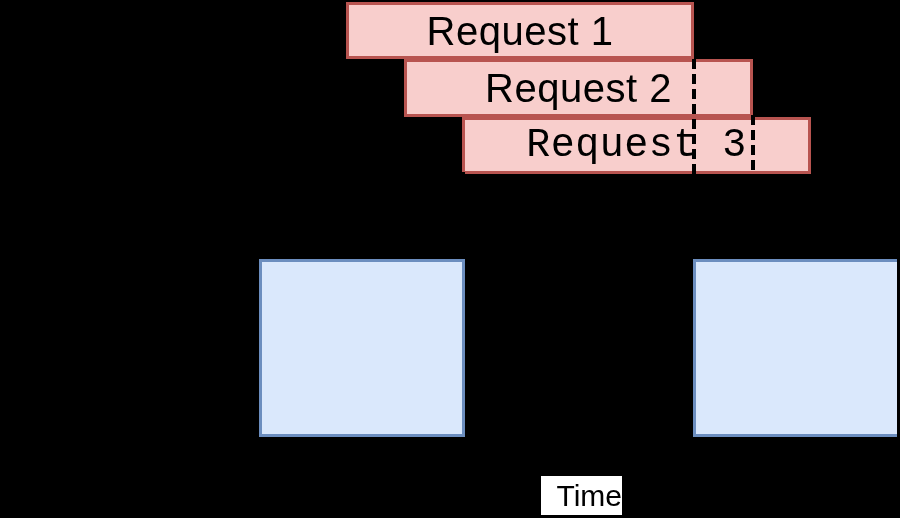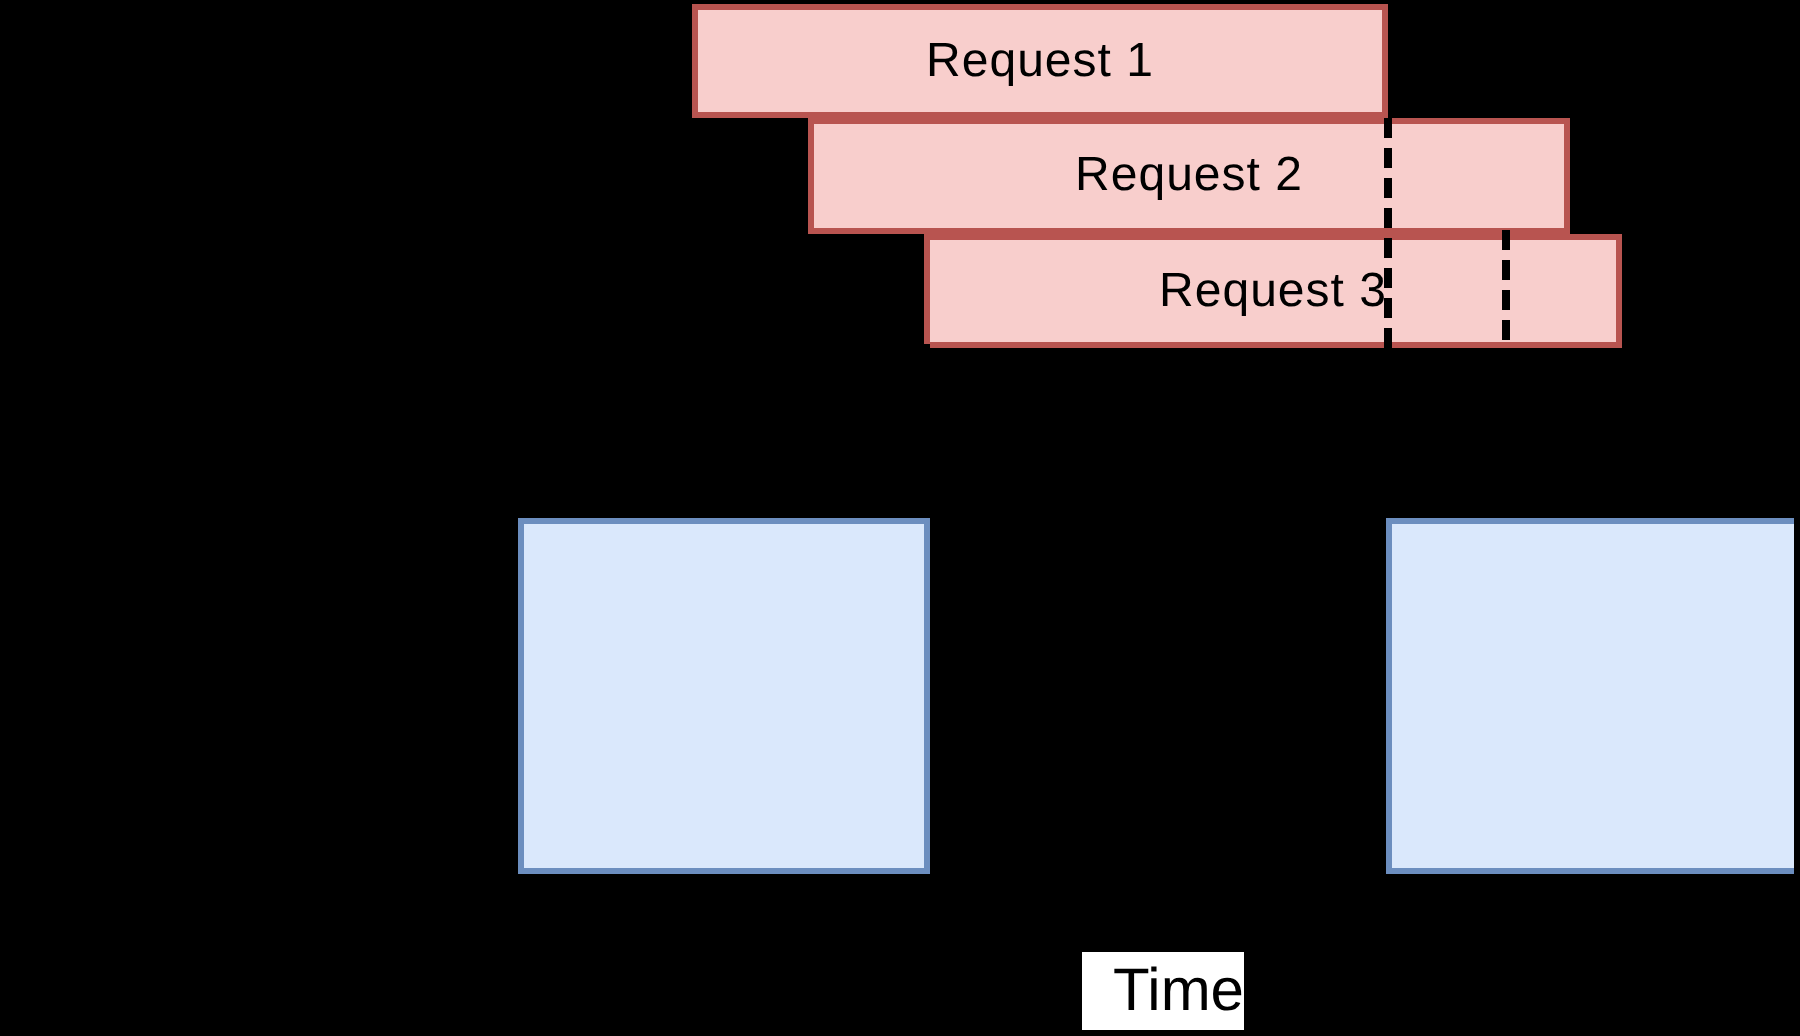--- a/index.html
+++ b/index.html
@@ -14,26 +14,26 @@
   
   .bar{
     position:absolute;
     box-sizing:border-box;
     background:var(--request-fill,#f8cecc);
     border:3px solid var(--request-border,#b85450);
     display:flex;align-items:center;justify-content:center;
   }
   .bar-label{
     color:var(--label-text,#000);
-    font-size:24px;line-height:1;letter-spacing:0.5px;
+    font-size:40px;line-height:1;letter-spacing:0.5px;
     white-space:pre;
   }
   .bar1{left:346px;top:2px;width:348px;height:57px;}
-  .bar2{left:404px;top:59px;width:381px;height:58px;}
-  .bar3{left:462px;top:117px;width:349px;height:57px;}
+  .bar2{left:404px;top:59px;width:349px;height:58px;}
+  .bar3{left:462px;top:117px;width:349px;height:57px;font-family:Liberation Mono, monospace;}
 
   
   .dash-line{
     position:absolute;width:4px;
     background-image:repeating-linear-gradient(
       to bottom,
       var(--dash,#000) 0px, var(--dash,#000) 10px,
       transparent 10px, transparent 15px);
   }
   .dash-695{left:692px;top:59px;height:116px;}

